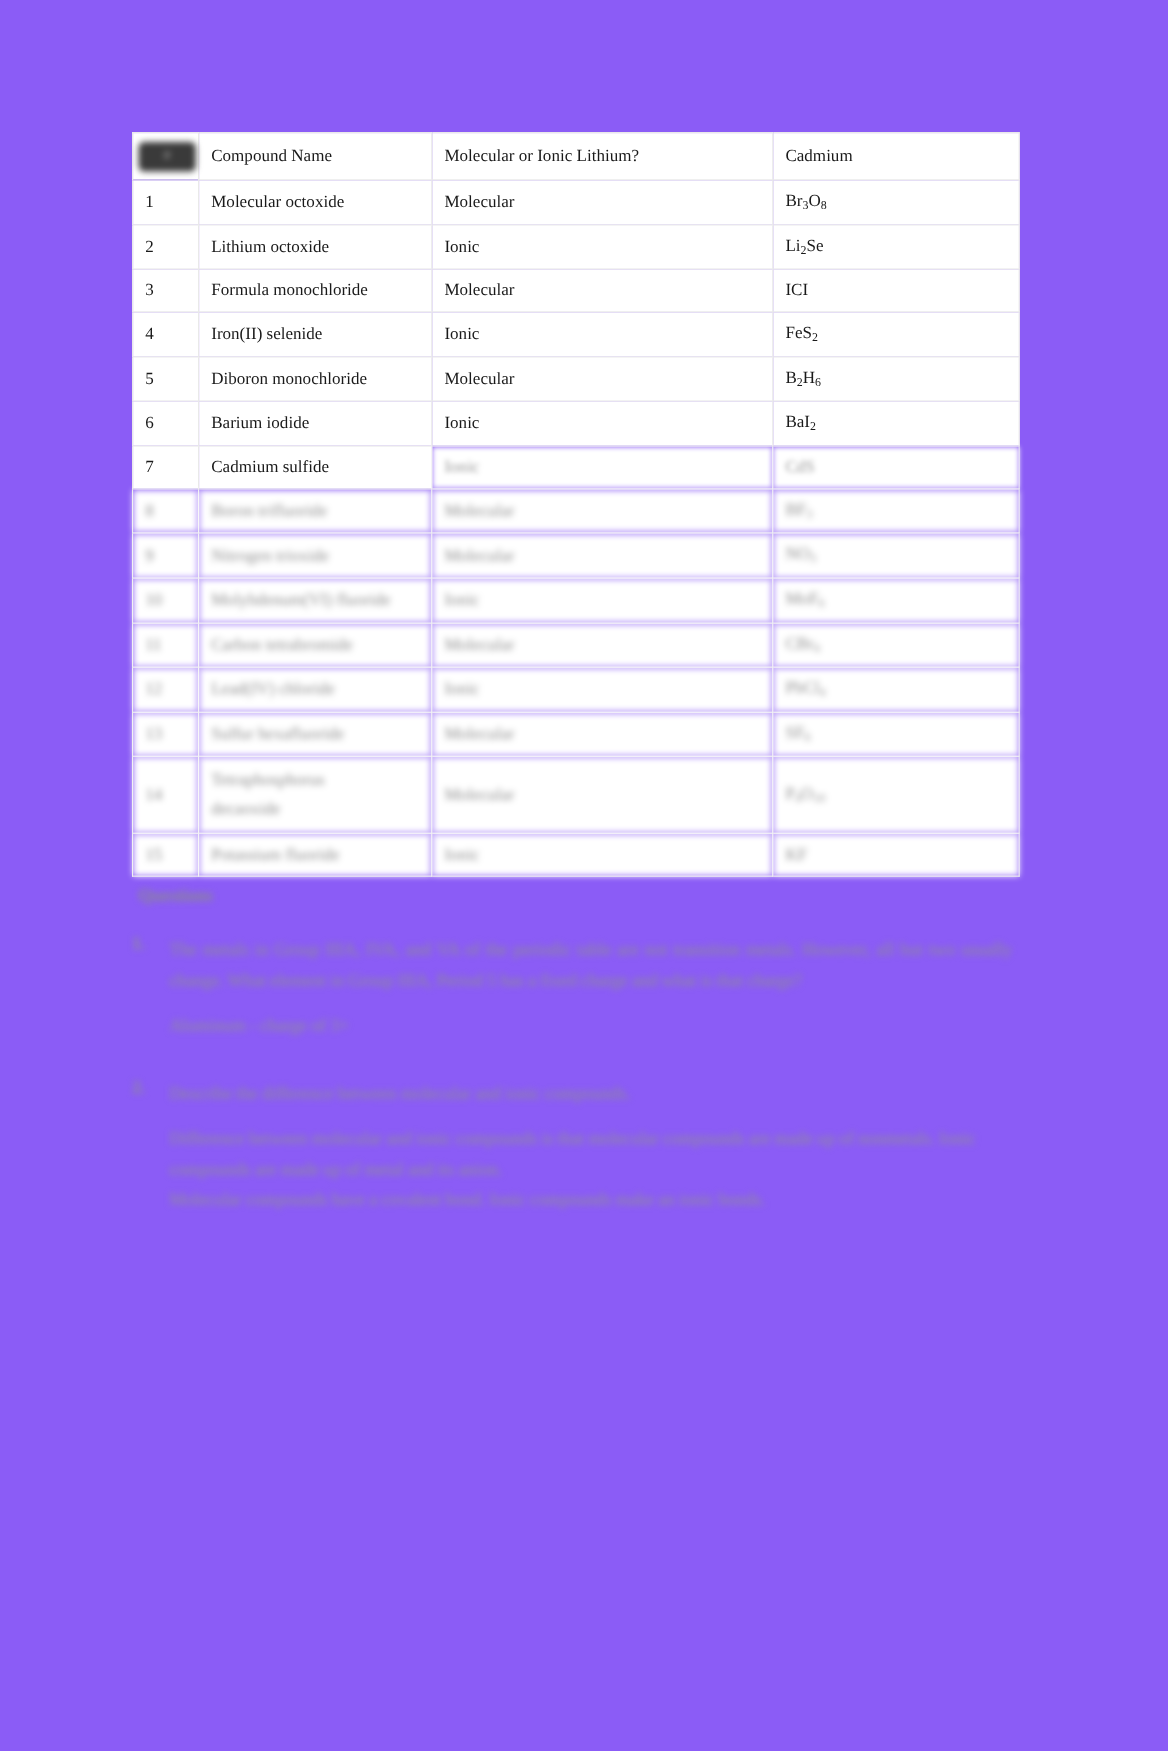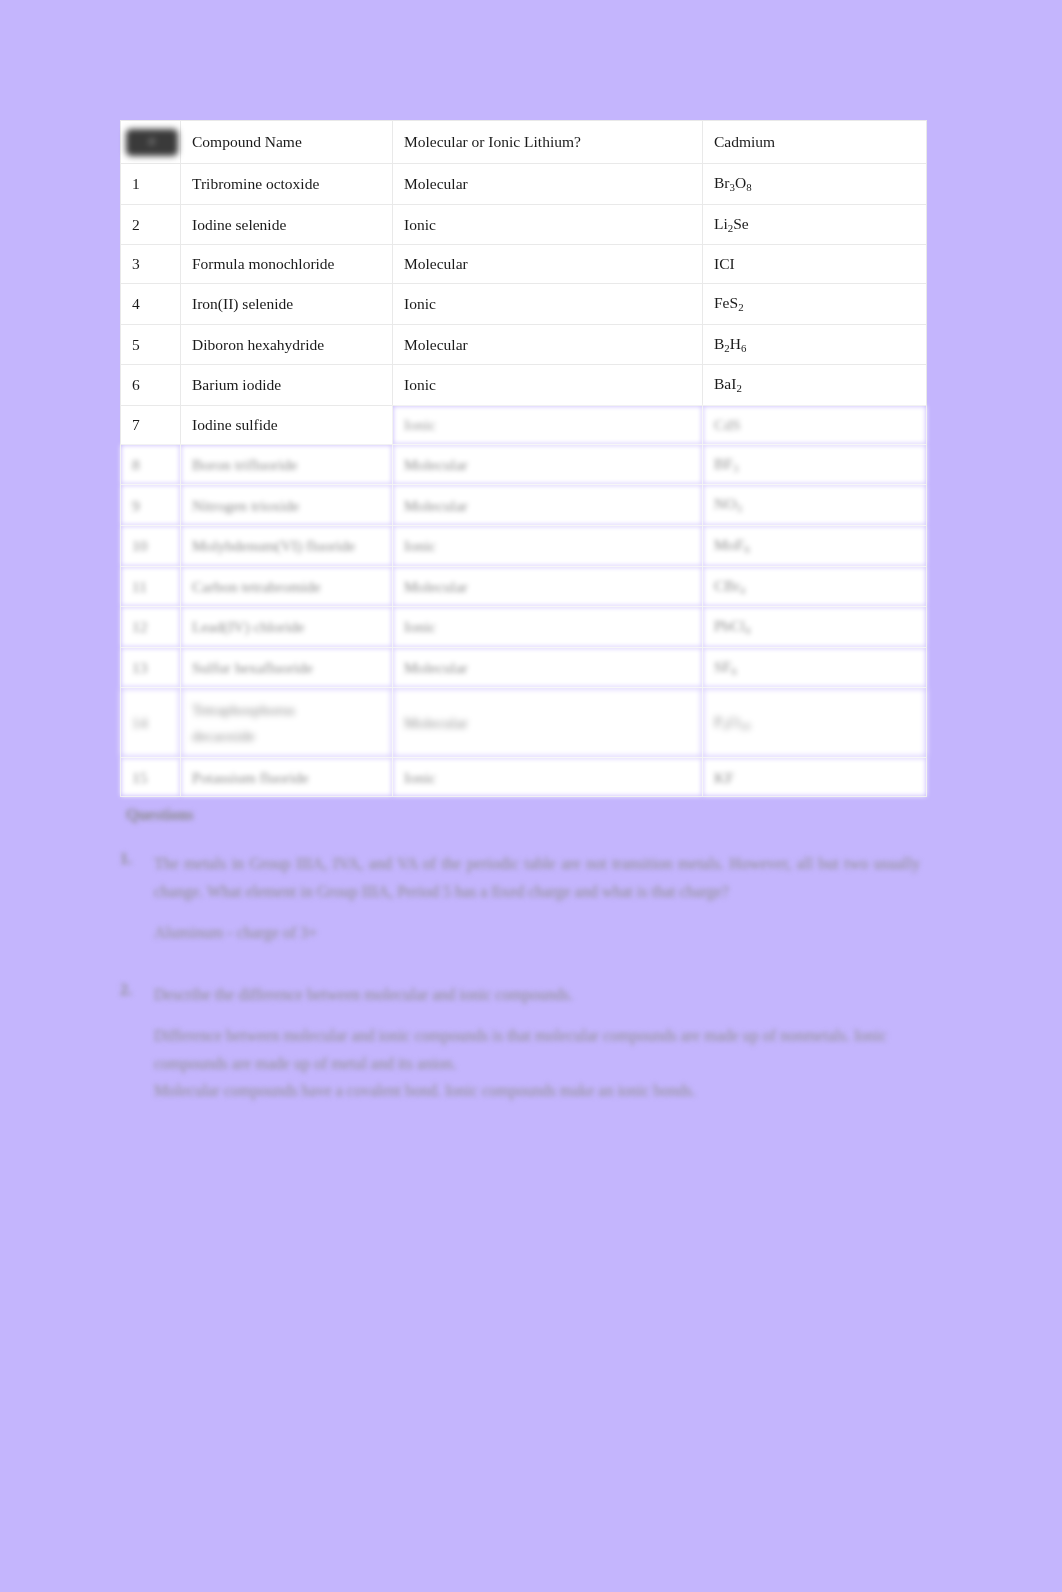--- a/index.html
+++ b/index.html
@@ -14,21 +14,21 @@
     position: relative;
     font-family: "Liberation Serif", "DejaVu Serif", serif;
     color: #1a1a1a;
     overflow: hidden;
   }
 
   
   #page {
     position: absolute;
     inset: 0;
-    background: #c4b5fd;
+    background: #8b5cf6;
   }
 
   
   #compound-table-wrap {
     position: absolute;
     left: 120px;
     top: 120px;
     width: 806px;
   }
   table.compound-table {
@@ -167,58 +167,58 @@
               <span class="redacted-label">#</span>
             </span>
           </th>
           <th>Compound Name</th>
           <th>Molecular or Ionic Lithium?</th>
           <th>Cadmium</th>
         </tr>
 
         <tr>
           <td>1</td>
-          <td>Tribromine octoxide</td>
+          <td>Molecular octoxide</td>
           <td>Molecular</td>
           <td>Br<sub>3</sub>O<sub>8</sub></td>
         </tr>
         <tr>
           <td>2</td>
-          <td>Iodine selenide</td>
+          <td>Lithium octoxide</td>
           <td>Ionic</td>
           <td>Li<sub>2</sub>Se</td>
         </tr>
         <tr>
           <td>3</td>
           <td>Formula monochloride</td>
           <td>Molecular</td>
           <td>ICI</td>
         </tr>
         <tr>
           <td>4</td>
           <td>Iron(II) selenide</td>
           <td>Ionic</td>
           <td>FeS<sub>2</sub></td>
         </tr>
         <tr>
           <td>5</td>
-          <td>Diboron hexahydride</td>
+          <td>Diboron monochloride</td>
           <td>Molecular</td>
           <td>B<sub>2</sub>H<sub>6</sub></td>
         </tr>
         <tr>
           <td>6</td>
           <td>Barium iodide</td>
           <td>Ionic</td>
           <td>BaI<sub>2</sub></td>
         </tr>
 
         <tr>
           <td>7</td>
-          <td>Iodine sulfide</td>
+          <td>Cadmium sulfide</td>
           <td class="blur-cell">Ionic</td>
           <td class="blur-cell">CdS</td>
         </tr>
 
         <tr class="blurred">
           <td>8</td>
           <td>Boron trifluoride</td>
           <td>Molecular</td>
           <td>BF<sub>3</sub></td>
         </tr>

